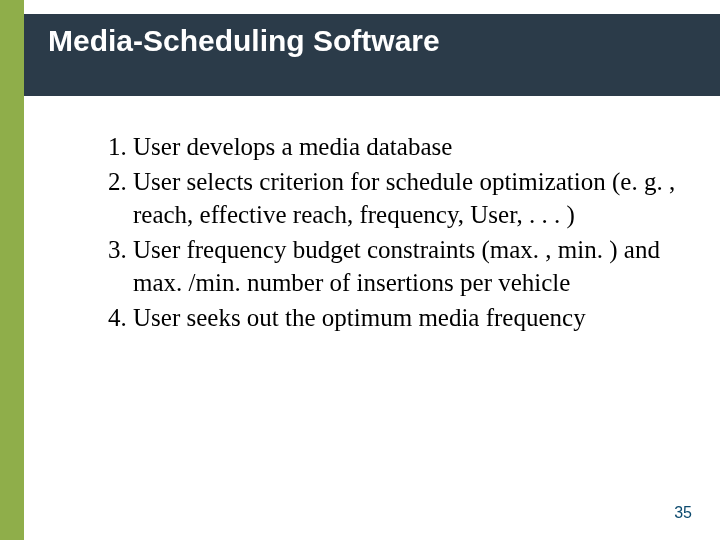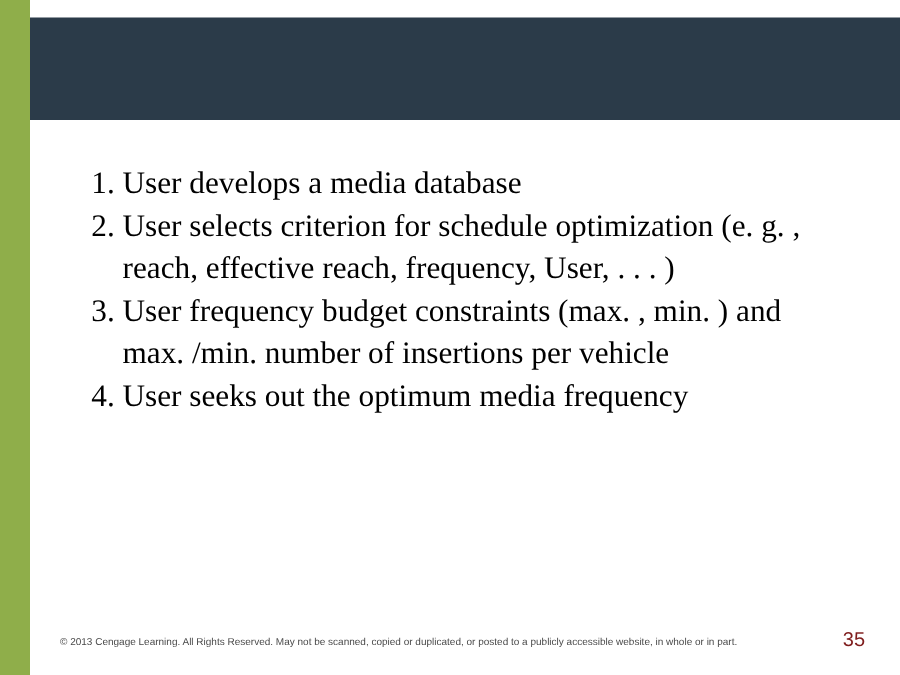--- a/index.html
+++ b/index.html
@@ -51,54 +51,55 @@
     color: #000000;
     font-size: 25px;
     line-height: 1.32;
   }
   .content ol {
     margin: 0;
     padding-left: 42px;
   }
   .content li {
     margin-bottom: 2px;
+    margin-left: 35px;
   }
   .footer {
     position: absolute;
     left: 48px;
     bottom: 22px;
     width: 560px;
     font-family: Arial, Helvetica, sans-serif;
     font-size: 8px;
     color: #4a4a4a;
   }
   .page-number {
     position: absolute;
     right: 28px;
     bottom: 18px;
     font-family: Arial, Helvetica, sans-serif;
     font-size: 16px;
-    color: #7f1d1d;
+    color: #0c4a6e;
   }
 </style>
 </head>
 <body>
 
 <div class="slide">
 
   <div class="green-stripe"></div>
 
   <div class="title-band"></div>
+  <div class="title-text">Media-Scheduling Software</div>
 
   <div class="content">
     <ol>
       <li>User develops a media database</li>
       <li>User selects criterion for schedule optimization (e. g. , reach, effective reach, frequency, User, . . . )</li>
       <li>User frequency budget constraints (max. , min. ) and max. /min. number of insertions per vehicle</li>
       <li>User seeks out the optimum media frequency</li>
     </ol>
   </div>
 
-  <div class="footer">© 2013 Cengage Learning. All Rights Reserved. May not be scanned, copied or duplicated, or posted to a publicly accessible website, in whole or in part.</div>
 
   <div class="page-number">35</div>
 
 </div>
 
 </body></html>

